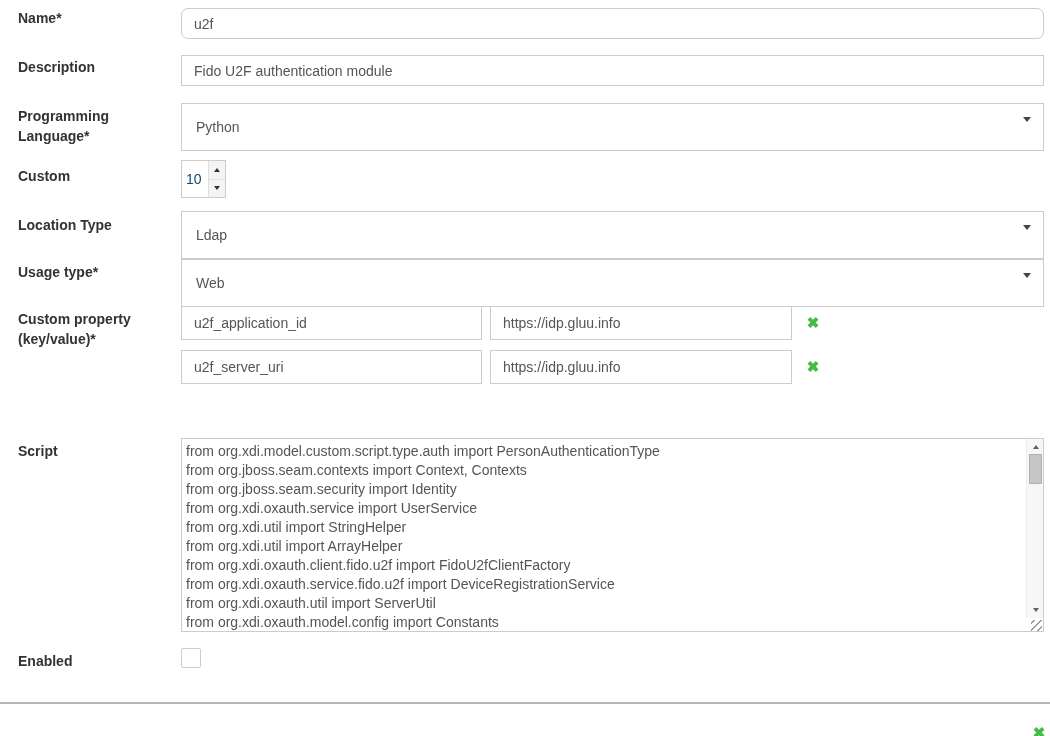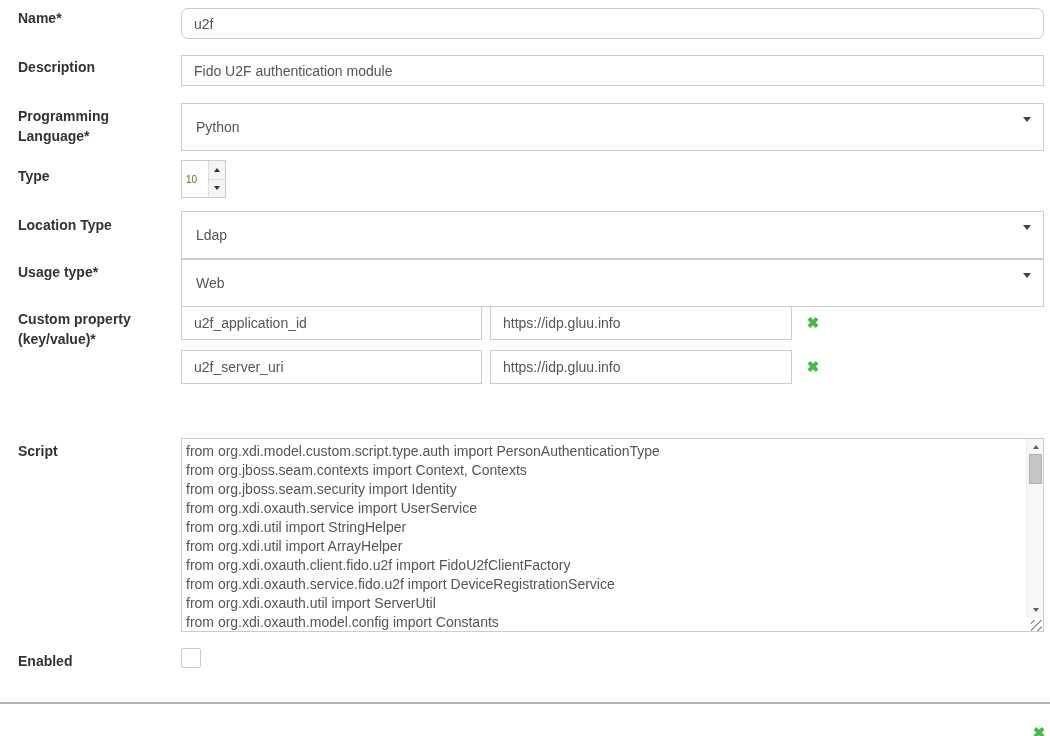--- a/index.html
+++ b/index.html
@@ -27,21 +27,21 @@
   }
   .caret {
     position:absolute; right:13px; top:14px; width:0; height:0; pointer-events:none;
     border-left:4px solid transparent; border-right:4px solid transparent;
     border-top:5px solid #444;
   }
   
   .numwrap { position:absolute; left:181px; top:160px; width:45px; height:38px;
     border:1px solid #ccc; background:#fff; display:flex; }
   .numwrap input {
-    width:26px; border:none; outline:none; color:#4d7c0f; font-size:10px; padding:0 0 0 4px;
+    width:26px; border:none; outline:none; color:#0c4a6e; font-size:14px; padding:0 0 0 4px;
     font-family:"Liberation Sans", sans-serif;
   }
   .spincol { width:17px; display:flex; flex-direction:column; border-left:1px solid #ddd; }
   .spinbtn { flex:1; background:#f4f4f4; display:flex; align-items:center; justify-content:center; cursor:pointer; }
   .spinbtn.up { border-bottom:1px solid #e0e0e0; }
   .tri-up { width:0; height:0; border-left:3px solid transparent; border-right:3px solid transparent; border-bottom:4px solid #333; }
   .tri-down { width:0; height:0; border-left:3px solid transparent; border-right:3px solid transparent; border-top:4px solid #333; }
   
   .kinput { position:absolute; left:181px; width:301px; height:34px;
     border:1px solid #ccc; color:#555; font-size:14px; padding:0 12px; outline:none;
@@ -93,21 +93,21 @@
   <input class="tinput" style="top: 55px;" type="text" value="Fido U2F authentication module">
 
   <label class="flabel" style="top:106px">Programming Language*</label>
   <div class="selwrap" style="top:103px">
     <select>
       <option>Python</option>
     </select>
     <span class="caret"></span>
   </div>
 
-  <label class="flabel" style="top:166px">Type</label>
+  <label class="flabel" style="top:166px">Custom</label>
   <div class="numwrap">
     <input type="text" value="10" style="">
     <div class="spincol">
       <div class="spinbtn up">
           <span class="tri-up"></span>
         </div>
       <div class="spinbtn">
           <span class="tri-down"></span>
         </div>
     </div>

